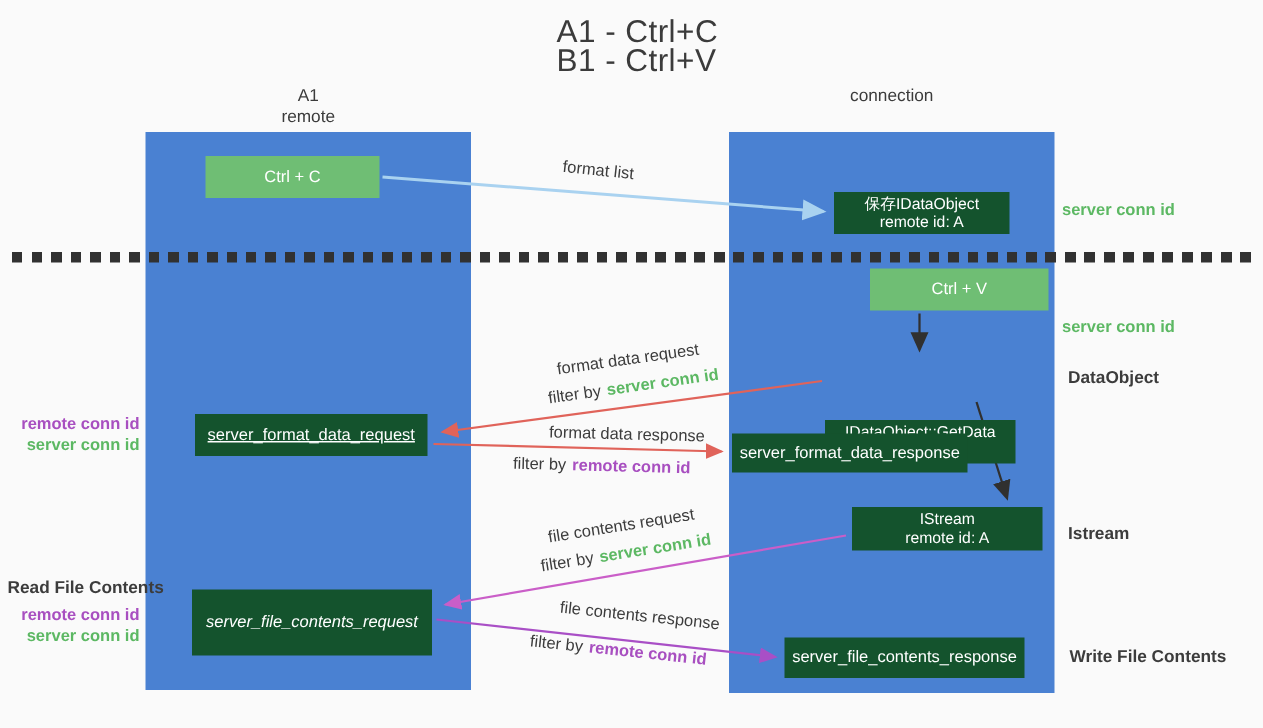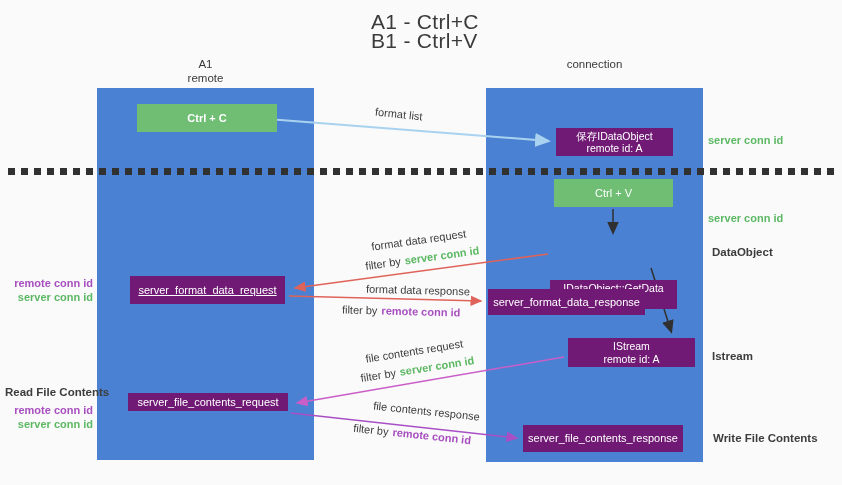--- a/index.html
+++ b/index.html
@@ -30,21 +30,21 @@
   .divider{
     position:absolute;top:168px;left:8px;width:828px;height:7px;
     background:repeating-linear-gradient(90deg,#313131 0 7px,transparent 7px 13px);
   }
   .box{
     position:absolute;color:#fff;text-align:center;
     display:flex;flex-direction:column;justify-content:center;align-items:center;
     font-size:11px;line-height:13px;
   }
   .box.green{background:#6fbe74;}
-  .box.orange{background:#701a75;}
+  .box.orange{background:#14532d;}
   .box.small{font-size:10.5px;line-height:12.5px;}
   .flabel{
     position:absolute;font-size:11px;color:#3c3c3c;white-space:nowrap;
     transform-origin:center;
   }
   .flabel .green{color:#5cb863;font-weight:bold;margin-left:4px;}
   .flabel .purple{color:#a84fc0;font-weight:bold;margin-left:4px;}
   .side{
     position:absolute;font-size:11.5px;color:#3c3c3c;white-space:nowrap;font-weight:bold;
   }
@@ -99,30 +99,30 @@
     </defs>
     <line x1="255" y1="118" x2="549" y2="141" stroke="#a9d2f0" stroke-width="2" marker-end="url(#m-blue)"></line>
     <line x1="613" y1="209" x2="613" y2="232" stroke="#303030" stroke-width="1.5" marker-end="url(#m-black)"></line>
     <line x1="651" y1="268" x2="671" y2="331" stroke="#303030" stroke-width="1.5" marker-end="url(#m-black)"></line>
     <line x1="548" y1="254" x2="295" y2="288" stroke="#e0635a" stroke-width="1.5" marker-end="url(#m-red)"></line>
     <line x1="289" y1="296" x2="481" y2="301" stroke="#e0635a" stroke-width="1.5" marker-end="url(#m-red)"></line>
     <line x1="564" y1="357" x2="297" y2="403" stroke="#ca5ec8" stroke-width="1.5" marker-end="url(#m-pink)"></line>
     <line x1="291" y1="413" x2="517" y2="438" stroke="#a94fc6" stroke-width="1.5" marker-end="url(#m-purple)"></line>
   </svg>
 
-  <div class="box green" style="left:137px;top:104px;width:140px;height:28px;font-weight:bold;">
+  <div class="box green" style="left:137px;top:104px;width:116px;height:28px;">
     <span>Ctrl + C</span>
   </div>
 
   <div class="box orange small" style="left:556px;top:128px;width:117px;height:28px;">
     <span>保存IDataObject</span>
     <span>remote id: A</span>
   </div>
 
-  <div class="box green" style="left:554px;top:179px;width:119px;height:28px;">
+  <div class="box green" style="left:580px;top:179px;width:119px;height:28px;">
     <span>Ctrl + V</span>
   </div>
 
   <div class="box orange small" style="left:550px;top:236px;width:127px;height:29px;margin-top:44px;">
     <span>IDataObject::GetData</span>
     <span>remote id: A</span>
   </div>
 
   <div class="box orange" style="left:130px;top:276px;width:155px;height:28px;text-decoration:underline;">
     <span>server_format_data_request</span>
@@ -130,21 +130,21 @@
 
   <div class="box orange" style="left:488px;top:289px;width:157px;height:26px;">
     <span>server_format_data_response</span>
   </div>
 
   <div class="box orange small" style="left:568px;top:338px;width:127px;height:29px;">
     <span>IStream</span>
     <span>remote id: A</span>
   </div>
 
-  <div class="box orange" style="left:128px;top:393px;width:160px;height:18px;">
+  <div class="box orange" style="left:128px;top:393px;width:160px;height:44px;font-style:italic;">
     <span>server_file_contents_request</span>
   </div>
 
   <div class="box orange" style="left:523px;top:425px;width:160px;height:27px;">
     <span>server_file_contents_response</span>
   </div>
 
   <div class="flabel" style="left:375px;top:108px;transform:rotate(6deg);">format list</div>
 
   <div class="flabel" style="left:371px;top:234px;transform:rotate(-8deg);">format data request</div>

